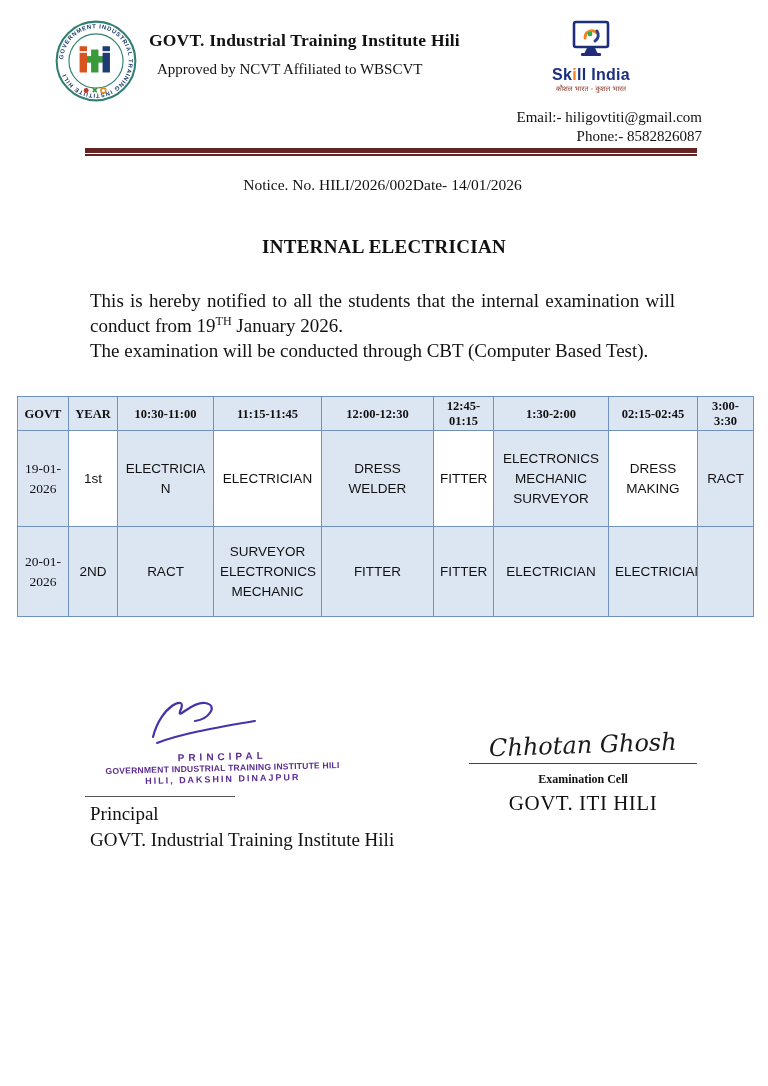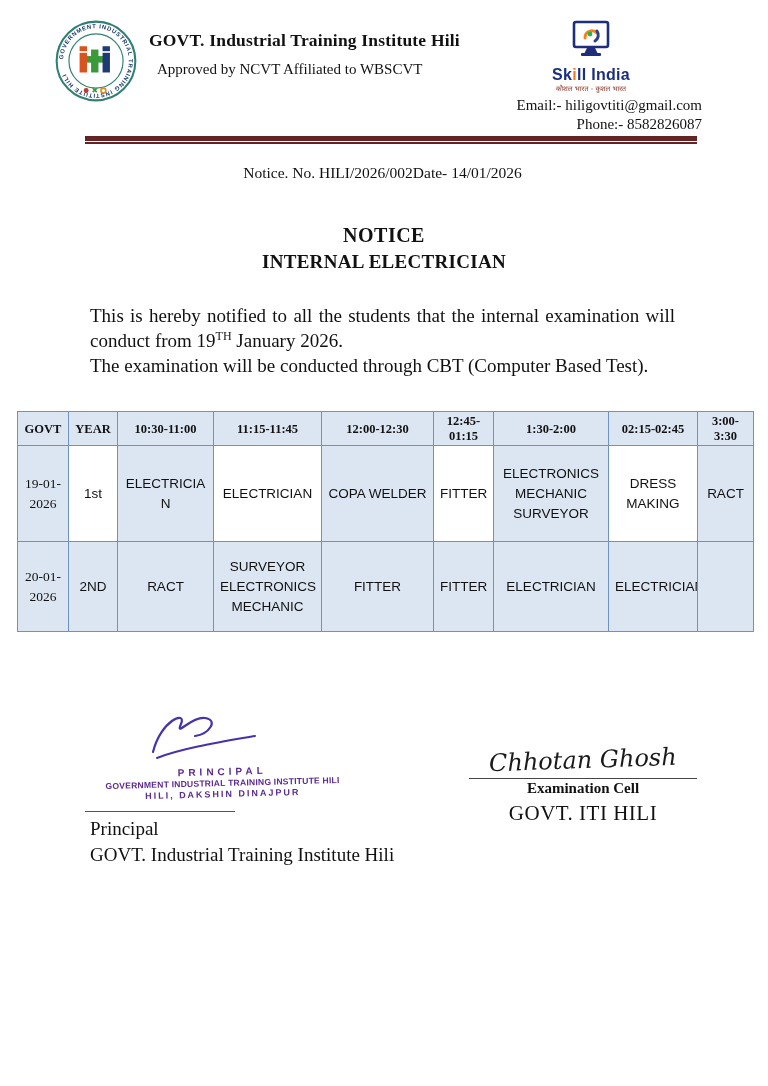--- a/index.html
+++ b/index.html
@@ -14,21 +14,21 @@
   .head-center { margin-left:12px; padding-top:10px; }
   .inst-name { font-size:17.5px; font-weight:bold; letter-spacing:0.2px; }
   .inst-sub { font-size:15px; margin-top:10px; padding-left:8px; }
   .head-right { margin-left:auto; width:196px; margin-right:66px; text-align:right; padding-top:0; }
   .skill-head { text-align:center; padding-right:26px; }
   .skill-monitor { width:40px; height:40px; display:block; margin:0 auto; }
   .skill-brand { font-family:"Liberation Sans","DejaVu Sans",sans-serif; font-weight:bold; font-size:16px; color:#1b2f7e; letter-spacing:0.3px; line-height:1; margin-top:7px; }
   .skill-brand .orange { color:#f47b20; }
   .skill-tagline { font-size:7px; color:#8a3324; font-family:"DejaVu Sans",sans-serif; margin-top:1px; }
   .contact { font-size:15px; margin-top:2px; white-space:nowrap; }
-  .contact.email { margin-top:4px; }
+  .contact.email { margin-top:16px; }
   
   .rule { margin:3px 71px 0 85px; height:8px; border-top:5px solid #632423; border-bottom:2px solid #632423; }
   
   .meta-row { display:flex; justify-content:center; margin:20px 93px 0 90px; font-size:15.5px; }
   
   .title-block { text-align:center; margin-top:42px; }
   .title-line1 { font-size:20px; font-weight:bold; letter-spacing:0.5px; }
   .title-line2 { font-size:19px; font-weight:bold; margin-top:4px; letter-spacing:0.3px; }
   
   .body-text { margin:30px 93px 0 90px; font-size:19px; line-height:1.32; text-align:justify;font-family:Liberation Serif, serif; }
@@ -55,21 +55,21 @@
            font-family:"Liberation Sans","DejaVu Sans",sans-serif; font-weight:bold; margin-top:2px; }
   .stamp-l1 { font-size:10px; letter-spacing:4px; }
   .stamp-l2 { font-size:8.6px; letter-spacing:0.2px; margin-top:1px; }
   .stamp-l3 { font-size:9px; letter-spacing:2px; margin-top:1px; }
   .sign-line-left { width:150px; border-bottom:1.4px solid #555; margin-top:12px; }
   .sign-line-right { width:228px; border-bottom:1.4px solid #444; margin:4px auto 0; }
   .role-left { font-size:19px; margin-top:6px; padding-left:5px; }
   .org-left { font-size:19px; margin-top:4px; padding-left:5px; white-space:nowrap; }
   .sign-right { margin-left:auto; width:300px; text-align:center; padding-top:38px; }
   .hand-sig { font-family:"DejaVu Serif",serif; font-style:italic; font-size:24px; color:#1a1a1a; transform:rotate(-2deg); display:inline-block; }
-  .role-right { font-size:15px; font-weight:bold; margin-top:1px; }
+  .role-right { font-size:12px; font-weight:bold; margin-top:8px; }
   .org-right { font-size:21px; margin-top:4px; letter-spacing:0.5px; }
 </style>
 </head>
 <body>
 
 <div>
 
   <div class="letterhead">
 
     <svg class="seal" viewBox="0 0 100 100">
@@ -118,21 +118,20 @@
   </div>
 
   <div class="rule"></div>
 
   <div class="meta-row">
     <span>Notice. No. HILI/2026/002</span>
     <span>Date- 14/01/2026</span>
   </div>
 
   <div class="title-block">
-    <div class="title-line1">NOTICE</div>
     <div class="title-line2">INTERNAL ELECTRICIAN</div>
   </div>
 
   <div class="body-text">
     <p><span>This is hereby notified to all the students that the internal examination will conduct from 19</span><sup>TH</sup><span> January 2026.</span></p>
     <p>The examination will be conducted through CBT (Computer Based Test).</p>
   </div>
 
   <table class="sched">
     <colgroup>
@@ -156,21 +155,21 @@
       <th>12:45-01:15</th>
       <th>1:30-2:00</th>
       <th>02:15-02:45</th>
       <th>3:00-3:30</th>
     </tr>
     <tr class="r1">
       <td class="shade serif">19-01-2026</td>
       <td>1st</td>
       <td class="shade break">ELECTRICIAN</td>
       <td>ELECTRICIAN</td>
-      <td class="shade pad-wide">COPA WELDER</td>
+      <td class="shade pad-wide">DRESS WELDER</td>
       <td>FITTER</td>
       <td class="shade">ELECTRONICS MECHANIC SURVEYOR</td>
       <td class="v-top">DRESS MAKING</td>
       <td class="shade v-top">RACT</td>
     </tr>
     <tr class="r2">
       <td class="shade serif">20-01-2026</td>
       <td class="shade">2ND</td>
       <td class="shade">RACT</td>
       <td class="shade">SURVEYOR ELECTRONICS MECHANIC</td>

